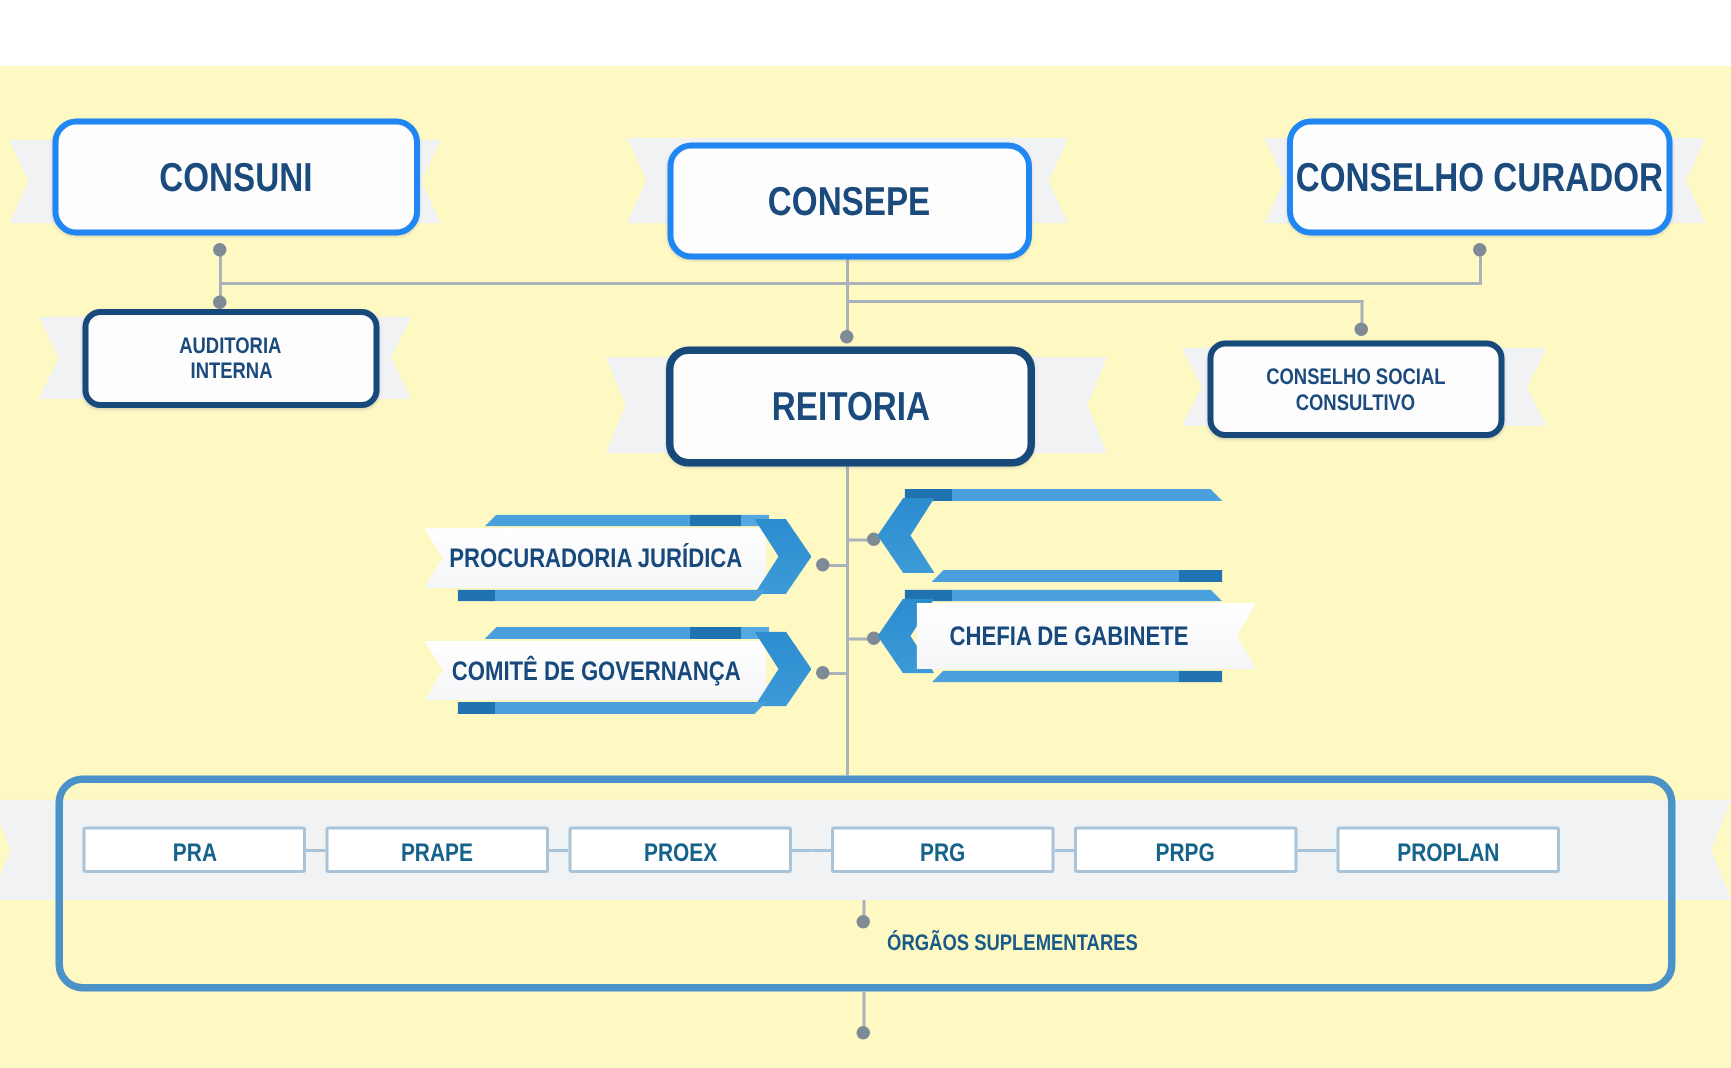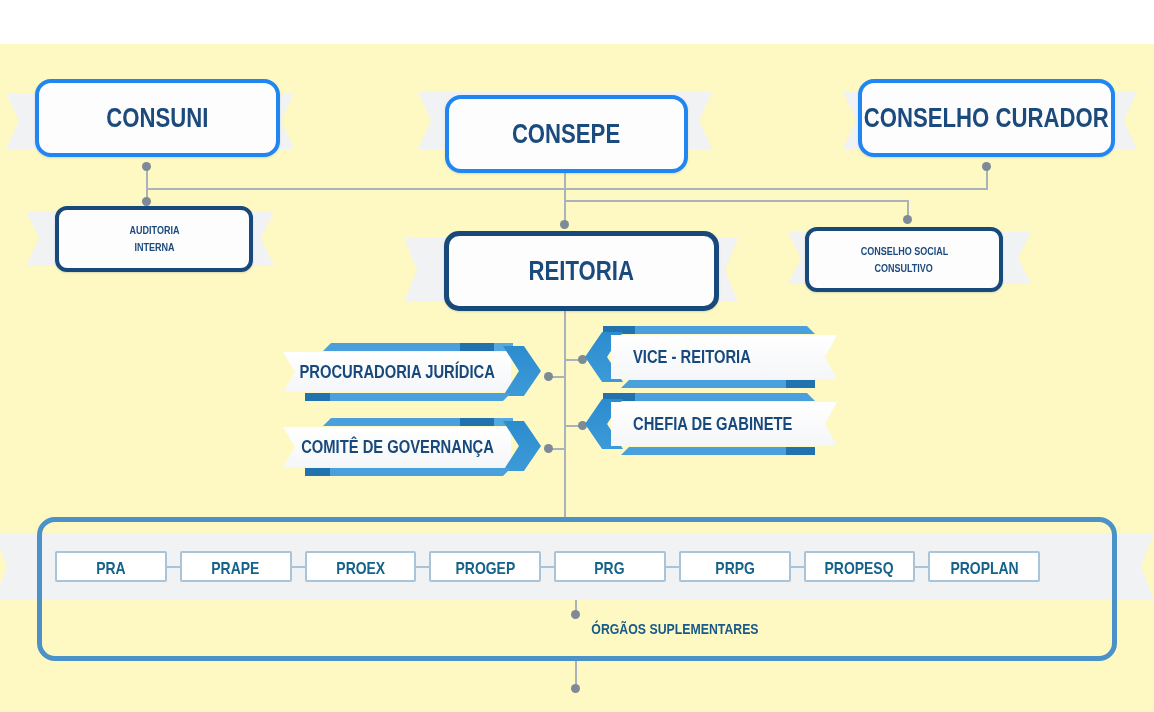--- a/index.html
+++ b/index.html
@@ -18,21 +18,21 @@
   .cline{position:absolute;background:#aab3bc;z-index:2;}
   .dot{position:absolute;width:9px;height:9px;border-radius:50%;background:#7e8a95;z-index:3;}
   
   .node{
     position:absolute;display:flex;flex-direction:column;align-items:center;justify-content:center;
     background:#fdfdfe;box-sizing:border-box;z-index:4;
     box-shadow:0 1px 2px rgba(130,140,150,.30);
     color:#1b4a7d;font-weight:bold;text-align:center;
   }
   .node.blue{border:4px solid #1f86f2;border-radius:16px;font-size:27px;}
-  .node.navy{border:4px solid #17497b;border-radius:12px;font-size:11px;line-height:17px;}
+  .node.navy{border:4px solid #17497b;border-radius:12px;font-size:15px;line-height:17px;}
   .node.navy-big{border:5px solid #17497b;border-radius:15px;font-size:27px;}
   .cond{display:inline-block;transform:scaleX(.82);transform-origin:50% 50%;white-space:nowrap;}
   .cond.block{display:block;}
   
   .ribbon{position:absolute;z-index:4;}
   .bar{position:absolute;height:8px;}
   .ribbon-l .bar-top{background:linear-gradient(90deg,#4aa0dc 0%,#4aa0dc 72%,#2173b0 72%,#2173b0 90%,#55a8e0 90%);clip-path:polygon(8px 0,100% 0,100% 100%,0 100%);}
   .ribbon-l .bar-bottom{background:linear-gradient(90deg,#2173b0 0%,#2173b0 12%,#4aa0dc 12%);clip-path:polygon(0 0,100% 0,calc(100% - 8px) 100%,0 100%);}
   .ribbon-r .bar-top{background:linear-gradient(90deg,#2173b0 0%,#2173b0 15%,#4aa0dc 15%);clip-path:polygon(0 0,calc(100% - 8px) 0,100% 100%,0 100%);}
   .ribbon-r .bar-bottom{background:linear-gradient(90deg,#4aa0dc 0%,#4aa0dc 85%,#2173b0 85%);clip-path:polygon(8px 0,100% 0,100% 100%,0 100%);}
@@ -107,21 +107,21 @@
     <span class="cond">CONSEPE</span>
   </div>
   <div class="node blue" style="left:858px;top:35px;width:257px;height:78px;">
     <span class="cond">CONSELHO CURADOR</span>
   </div>
 
   <div class="node navy" style="left:55px;top:162px;width:198px;height:66px;">
     <span class="cond block">AUDITORIA</span>
     <span class="cond block">INTERNA</span>
   </div>
-  <div class="node navy-big" style="left:444px;top:187px;width:275px;height:80px;">
+  <div class="node navy-big" style="left:444px;top:187px;width:246px;height:80px;">
     <span class="cond">REITORIA</span>
   </div>
   <div class="node navy" style="left:805px;top:183px;width:198px;height:65px;">
     <span class="cond block">CONSELHO SOCIAL</span>
     <span class="cond block">CONSULTIVO</span>
   </div>
 
   <div class="ribbon ribbon-l" style="left:283px;top:299px;width:262px;height:58px;">
     <div class="bar bar-top" style="left:40px;top:0;width:190px;"></div>
     <div class="rbody" style="left:0;top:9px;width:228px;height:40px;">
@@ -135,48 +135,43 @@
     <div class="rbody" style="left:0;top:9px;width:228px;height:40px;">
       <span class="cond">COMITÊ DE GOVERNANÇA</span>
     </div>
     <div class="chev right" style="left:220px;top:3px;width:38px;height:50px;"></div>
     <div class="bar bar-bottom" style="left:22px;top:50px;width:206px;"></div>
   </div>
 
   <div class="ribbon ribbon-r" style="left:585px;top:282px;width:252px;height:62px;">
     <div class="bar bar-top" style="left:18px;top:0;width:212px;"></div>
     <div class="chev left" style="left:0;top:6px;width:38px;height:50px;"></div>
-    <div class="rbody" style="left:26px;top:9px;width:226px;height:44px;">
-      <span class="cond">VICE - REITORIA</span>
-    </div>
     <div class="bar bar-bottom" style="left:36px;top:54px;width:194px;"></div>
   </div>
   <div class="ribbon ribbon-r" style="left:585px;top:349px;width:252px;height:62px;">
     <div class="bar bar-top" style="left:18px;top:0;width:212px;"></div>
     <div class="chev left" style="left:0;top:6px;width:38px;height:50px;"></div>
     <div class="rbody" style="left:26px;top:9px;width:226px;height:44px;">
       <span class="cond">CHEFIA DE GABINETE</span>
     </div>
     <div class="bar bar-bottom" style="left:36px;top:54px;width:194px;"></div>
   </div>
 
   <div class="pr-row">
     <div class="pr-box"><span class="cond">PRA</span></div>
     <div class="pr-link"></div>
     <div class="pr-box"><span class="cond">PRAPE</span></div>
     <div class="pr-link"></div>
     <div class="pr-box"><span class="cond">PROEX</span></div>
     <div class="pr-link"></div>
-    <div class="pr-box"><span class="cond">PROGEP</span></div>
     <div class="pr-link"></div>
     <div class="pr-box"><span class="cond">PRG</span></div>
     <div class="pr-link"></div>
     <div class="pr-box"><span class="cond">PRPG</span></div>
     <div class="pr-link"></div>
-    <div class="pr-box"><span class="cond">PROPESQ</span></div>
     <div class="pr-link"></div>
     <div class="pr-box"><span class="cond">PROPLAN</span></div>
   </div>
 
   <div class="flabel" style="top:576px;font-size:15px;">
     <span class="cond">ÓRGÃOS SUPLEMENTARES</span>
   </div>
 
   <div class="container-border"></div>
 

